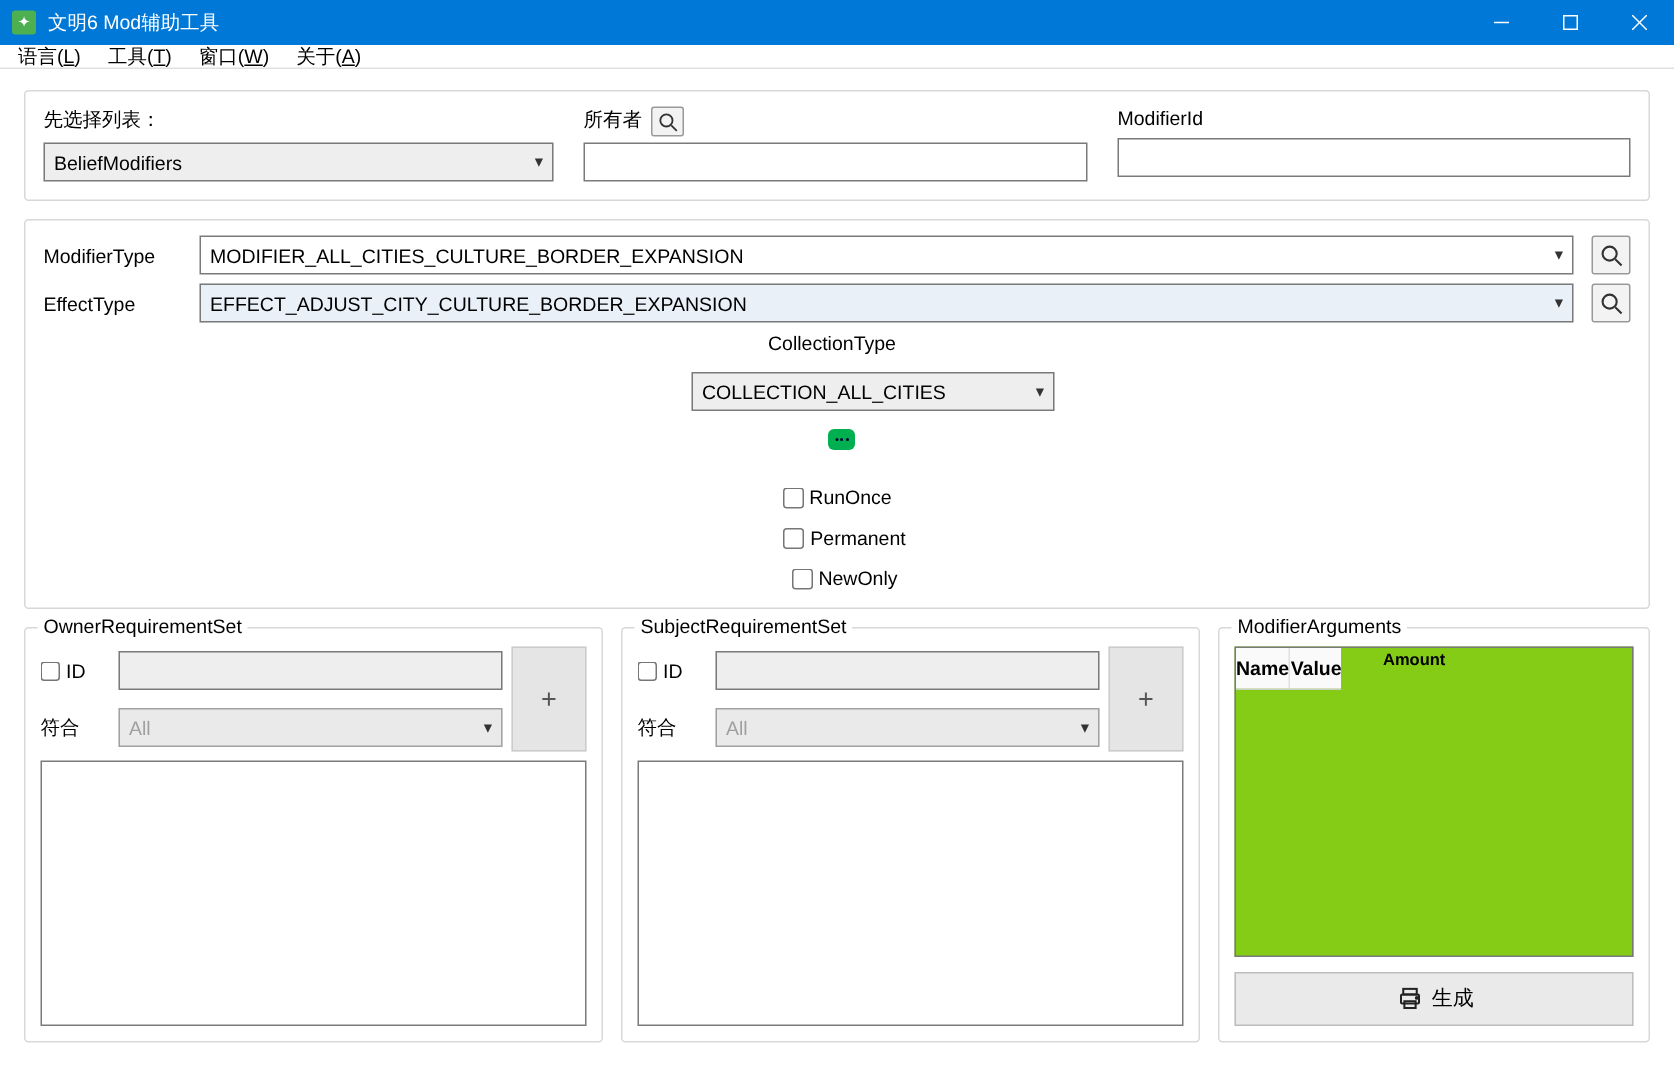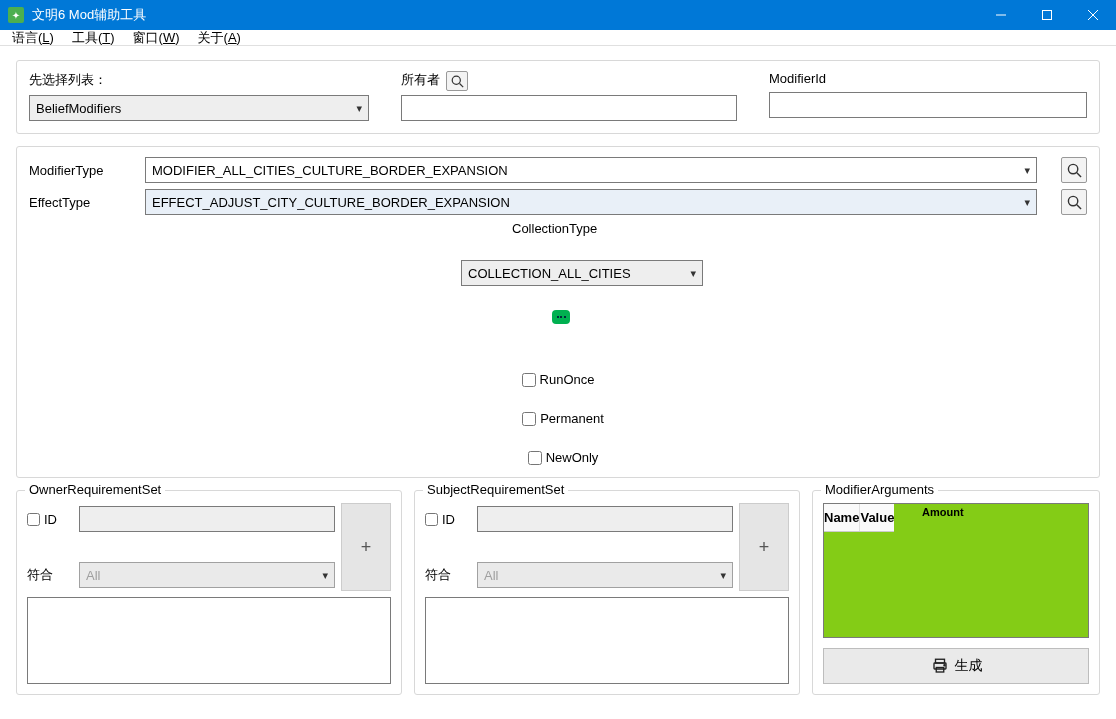--- a/index.html
+++ b/index.html
@@ -64,32 +64,32 @@
     .group-legend {
       position: absolute;
       top: -9px;
       left: 8px;
       background: #fff;
       padding: 0 4px;
       font-size: 13px;
     }
     .top-fields {
       display: flex;
-      gap: 32px;
+      gap: 20px;
     }
     .field-col {
       display: flex;
       flex-direction: column;
       gap: 4px;
     }
     .label { font-size: 13px; margin-bottom: 2px; }
     .row-line {
       display: flex;
       align-items: center;
-      gap: 24px;
+      gap: 12px;
       margin-bottom: 6px;
     }
     .row-line .row-label { width: 92px; font-size: 13px; }
     input[type="text"], select, .textinput, .combo {
       border: 1px solid #7a7a7a;
       height: 26px;
       padding: 2px 6px;
       font-size: 13px;
       background: #fff;
       font-family: inherit;
@@ -148,21 +148,21 @@
       border-radius: 3px;
       padding: 12px 10px 10px 10px;
       position: relative;
       display: flex;
       flex-direction: column;
     }
     .req-controls {
       display: grid;
       grid-template-columns: 46px 1fr 50px;
       grid-template-rows: 32px 32px;
-      gap: 24px 6px;
+      gap: 6px 6px;
       align-items: center;
       margin-bottom: 6px;
     }
     .req-controls .id-check {
       display: flex; align-items: center; gap: 4px;
     }
     .plus-btn {
       grid-row: 1 / span 2;
       grid-column: 3;
       background: #e5e5e5;

